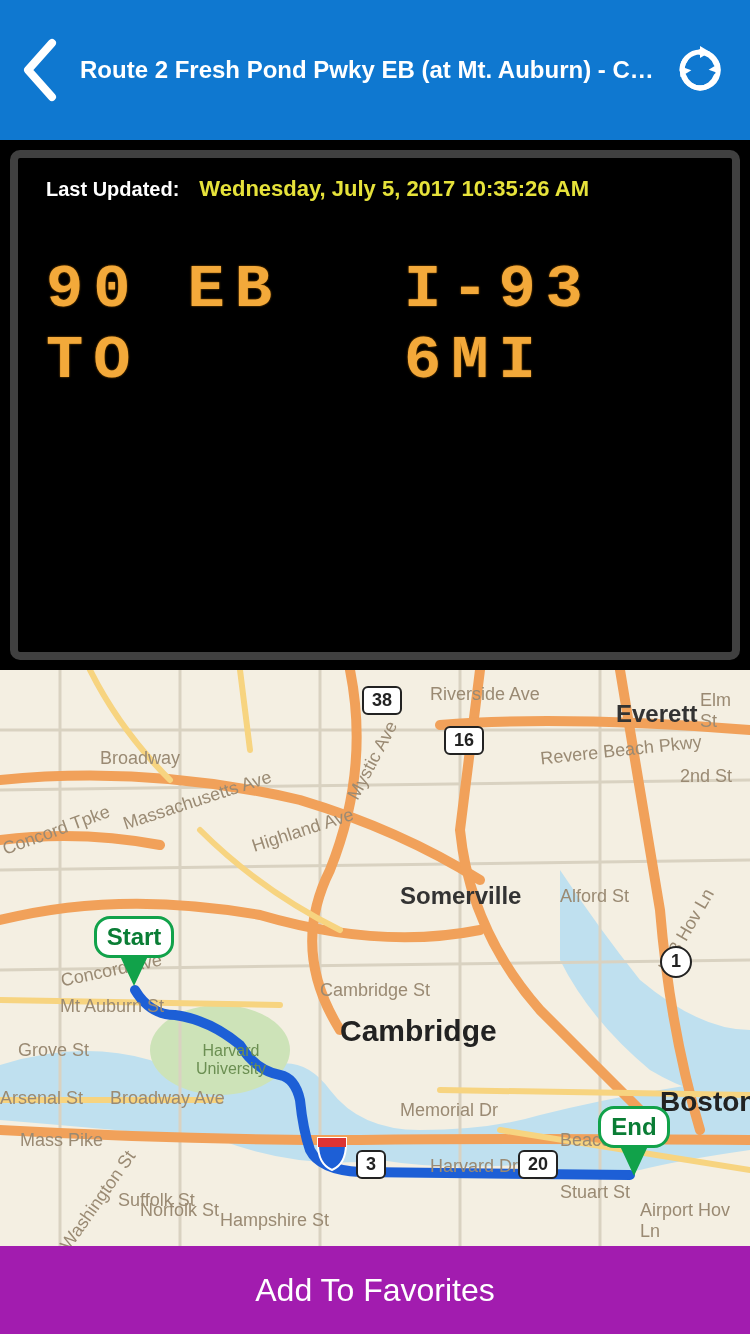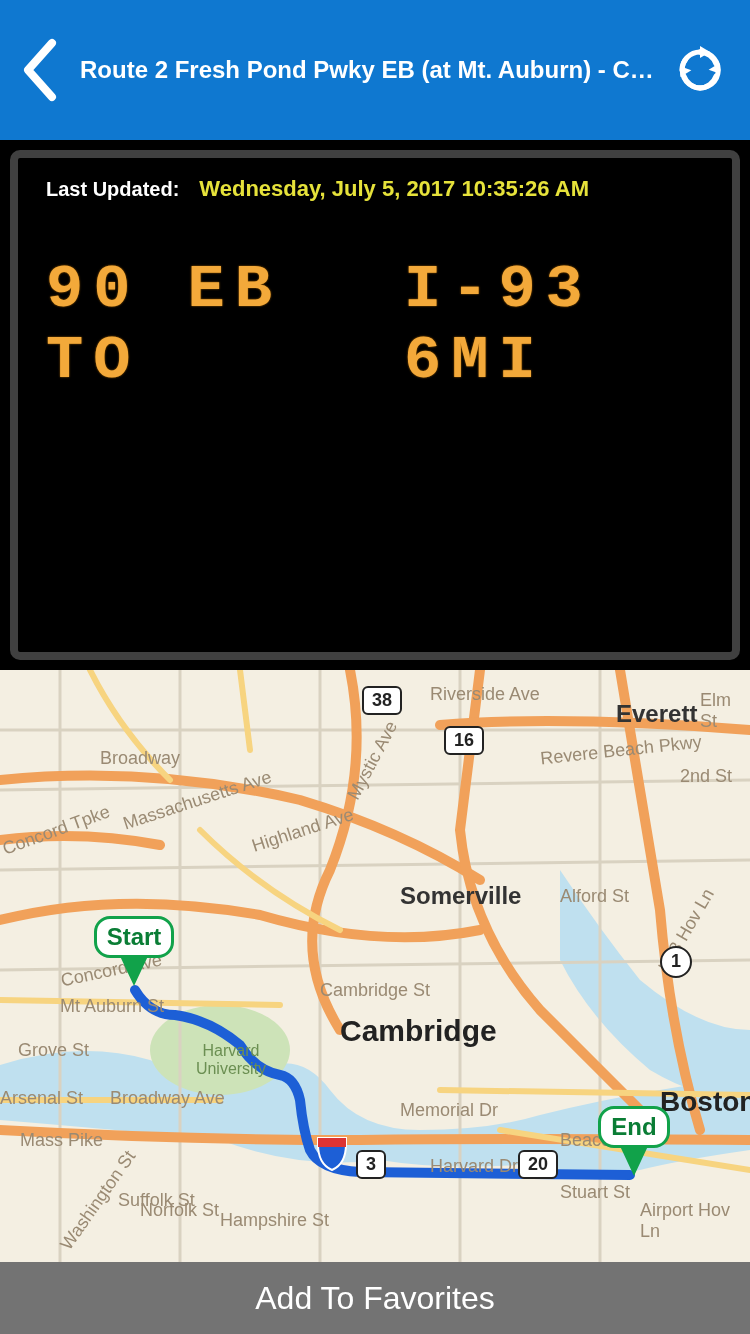--- a/index.html
+++ b/index.html
@@ -29,21 +29,21 @@
   .map-label.city { font-size: 30px; font-weight: 700; color: #222; }
   .map-label.city2 { font-size: 28px; font-weight: 700; color: #222; }
   .route-shield { position: absolute; background: #fff; border: 2px solid #222; border-radius: 6px; font-size: 18px; font-weight: 700; padding: 2px 8px; color: #222; }
 
   
   .pin { position: absolute; width: 88px; text-align: center; }
   .pin-bubble { background: #fff; border: 3px solid #11a24a; border-radius: 16px; padding: 4px 10px; font-weight: 700; color: #0a7d35; font-size: 24px; display: inline-block; }
   .pin-tail { width: 0; height: 0; border-left: 14px solid transparent; border-right: 14px solid transparent; border-top: 30px solid #11a24a; margin: -2px auto 0 auto; }
 
   
-  .footer { background: #737373; height: 72px; display: flex; align-items: center; justify-content: center; }
+  .footer { background: #a21caf; height: 88px; display: flex; align-items: center; justify-content: center; }
   .footer-btn { color: #fff; font-size: 32px; font-weight: 400; }
 </style>
 </head>
 <body>
 
 <div class="root">
 
   <div class="header">
     <div class="back-btn">
       <svg width="44" height="70" viewBox="0 0 44 70">

